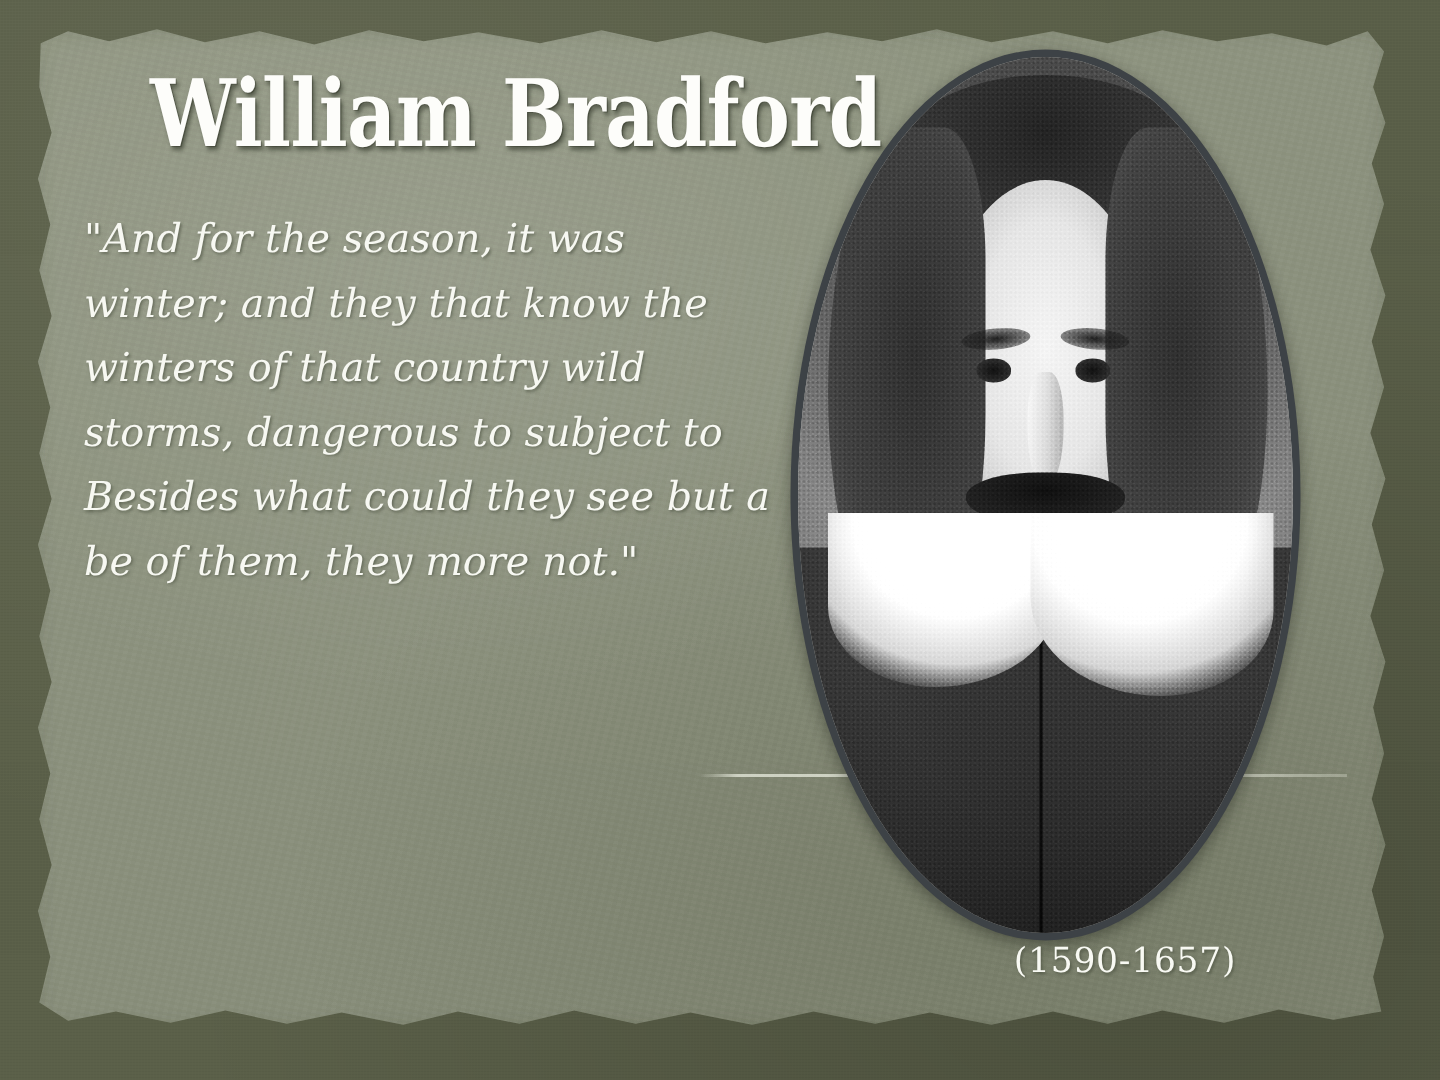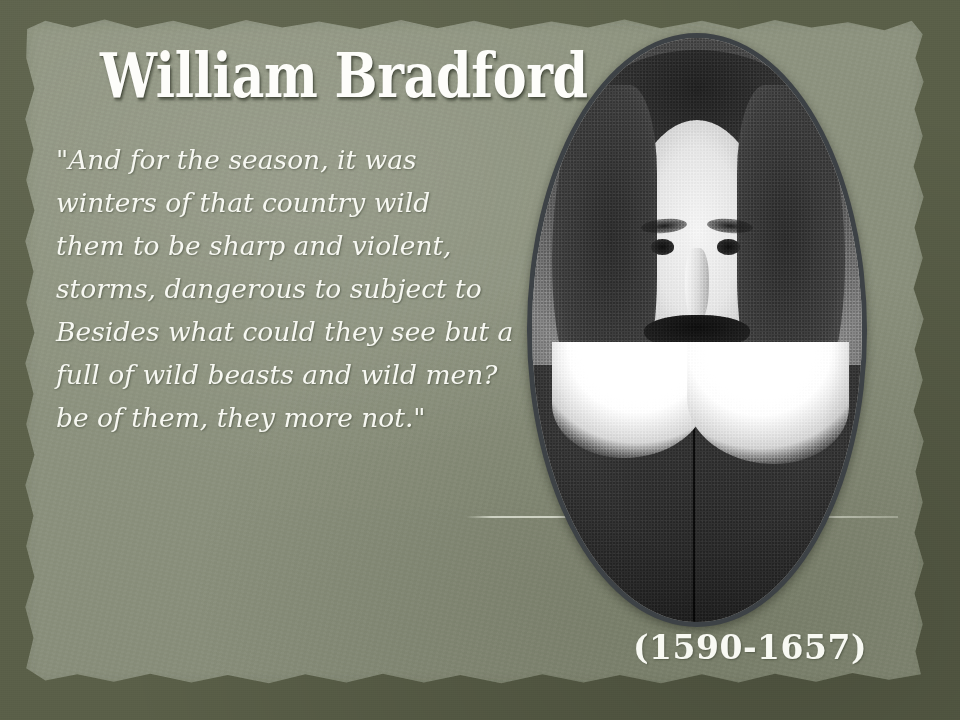--- a/index.html
+++ b/index.html
@@ -256,46 +256,44 @@
   
   .dates {
     position: absolute;
     left: 610px;
     top: 628px;
     width: 280px;
     margin: 0;
     text-align: center;
     color: #f8f9f3;
     font-family: "DejaVu Serif", "Liberation Serif", serif;
-    font-size: 33px;
+    font-size: 23px;
     letter-spacing: .5px;
     text-shadow: 1px 1px 2px rgba(45,50,35,.45);
-    font-weight: bold;
   }
 </style>
 </head>
 <body>
 
 <div id="slide">
 
   <div class="grain"></div>
 
   <div class="paper">
     <div class="paper-fiber"></div>
   </div>
 
   <h1 class="title">William Bradford</h1>
 
   <div class="quote">
     <span class="ln">"And for the season, it was</span>
+    <span class="ln">winter; and they that know the</span>
     <span class="ln">winters of that country wild</span>
-    <span class="ln">them to be sharp and violent,</span>
     <span class="ln">storms, dangerous to subject to</span>
     <span class="ln">Besides what could they see but a</span>
-    <span class="ln">full of wild beasts and wild men?</span>
     <span class="ln">be of them, they more not."</span>
   </div>
 
   <div class="divider"></div>
 
   <div class="portrait">
     <div class="portrait-art" title="Engraved black-and-white oval portrait of William Bradford">
       <div class="p-bg"></div>
       <div class="p-hair-top"></div>
       <div class="p-face"></div>

